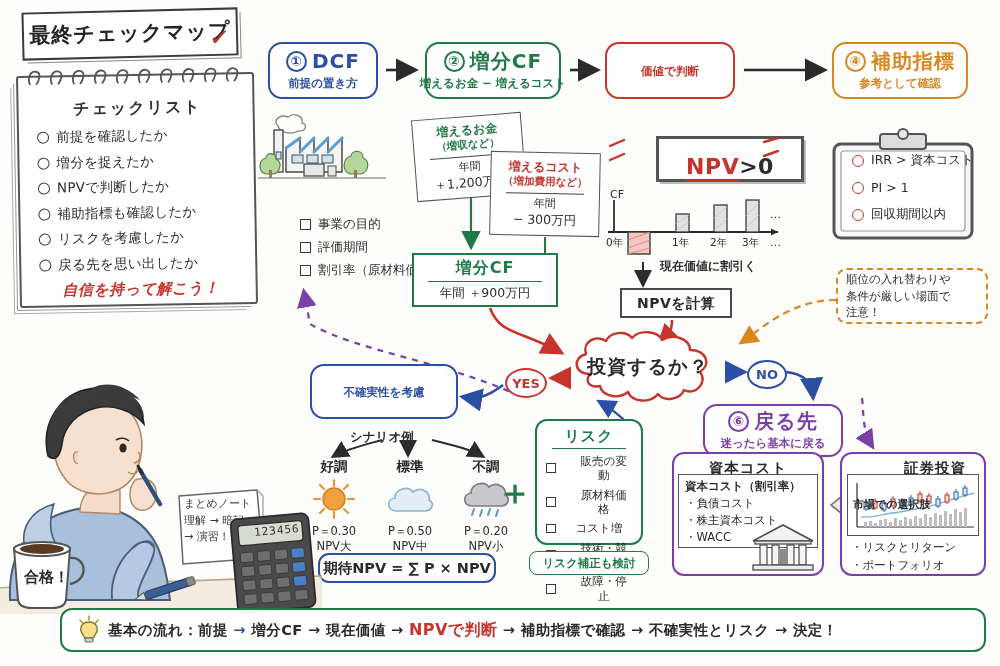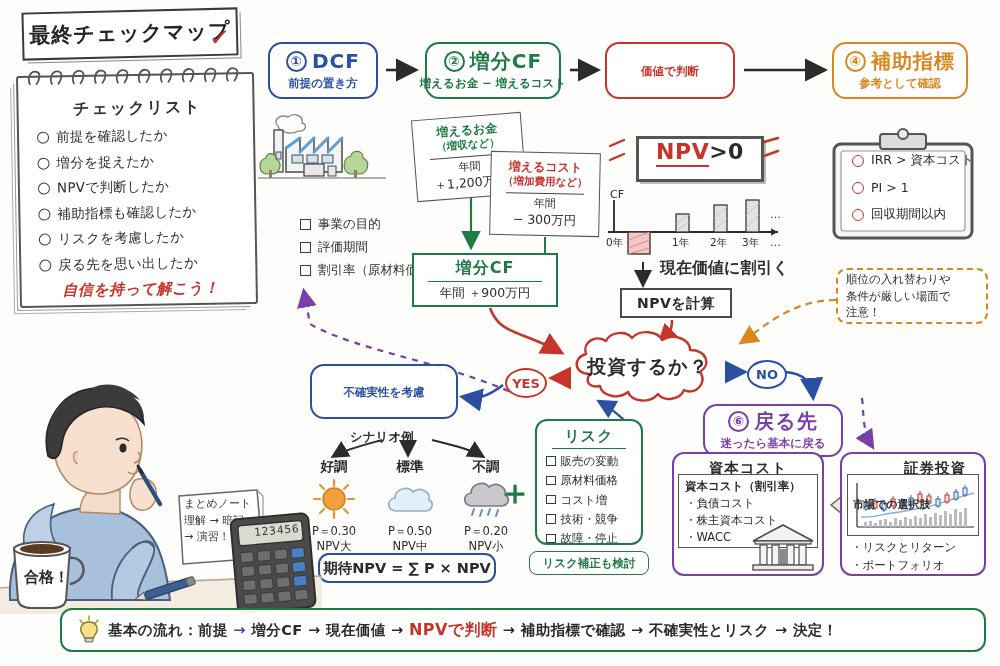--- a/index.html
+++ b/index.html
@@ -148,32 +148,32 @@
   #box-zobun {
     left: 412px; top: 253px; width: 146px; height: 54px;
     border: 2.2px solid #1f7a46; background: #fff;
   }
   #box-zobun .z-h { font-size: 16px; font-weight: 700; color: #1f7a46; letter-spacing: 1px;}
   #box-zobun hr { width: 80%; border: none; border-top: 1.5px solid #1f7a46; margin: 2px 0 3px;}
   #box-zobun .z-l { font-size: 12.5px; color: #2e2e2e; }
 
   
   #npv-board {
-    left: 636px; top: 136px; width: 128px; height: 46px;
+    left: 656px; top: 136px; width: 148px; height: 46px;
     border: 3px solid #555; background:#fff;
     box-shadow: 3px 3px 0 -1px #bbb;
-    display:flex; align-items:flex-start; justify-content:center;
+    display:flex; align-items:flex-end; justify-content:center;
   }
   #npv-board .npvtxt { font-size: 22px; font-weight: 700; letter-spacing: .5px; }
   #npv-board .npvtxt .red { color:#c7342b; border-bottom: 2.5px solid #c7342b; padding-bottom:1px;}
   .spark { position:absolute; }
 
   
   #cf-chart { left: 600px; top: 190px; width: 196px; height: 80px; }
-  #cf-caption { left: 660px; top: 258px; font-size: 16px; font-weight:600; color:#2e2e2e; }
+  #cf-caption { left: 660px; top: 258px; font-size: 12px; font-weight:600; color:#2e2e2e; }
   #npv-calc {
     left: 620px; top: 288px; width: 112px; height: 30px;
     border: 2px solid #4a4a4a; background:#fff;
     font-size: 14px; font-weight:600; letter-spacing:.5px;
   }
 
   
   #clipboard { left: 830px; top: 130px; width: 146px; height: 112px; }
   #clip-items { position:absolute; left: 852px; top: 152px; }
   .ci-row { display:flex; align-items:center; gap:7px; font-size:12.5px; margin-bottom: 11px; color:#2b2b2b; }
@@ -221,21 +221,21 @@
   }
 
   
   #risk-box {
     left: 535px; top: 419px; width: 108px; height: 126px;
     border: 2.2px solid #1f7a46; border-radius: 12px; background:#fff;
     justify-content: flex-start; padding-top: 6px;
   }
   #risk-box .r-h { font-size: 15px; font-weight: 700; color:#1f7a46; letter-spacing:1px;}
   #risk-box hr { width: 72%; border:none; border-top: 1.6px solid #1f7a46; margin: 2px 0 5px;}
-  .r-row { display:flex; align-items:center; gap:5px; font-size:11.5px; margin:0 0 5px 0; color:#2b2b2b; width:86px;}
+  .r-row { display:flex; align-items:center; gap:20px; font-size:11.5px; margin:0 0 5px 0; color:#2b2b2b; width:86px;}
   .r-box { width: 9.5px; height: 9.5px; border:1.5px solid #3a3a3a; flex:0 0 auto;}
   #risk-sub {
     left: 529px; top: 551px; width: 120px; height: 24px;
     border: 1.8px solid #1f7a46; border-radius: 8px; background:#fff;
     font-size: 11.5px; color:#1f7a46; font-weight:600;
   }
 
   
   #panel-cap {
     left: 672px; top: 452px; width: 152px; height: 124px;

